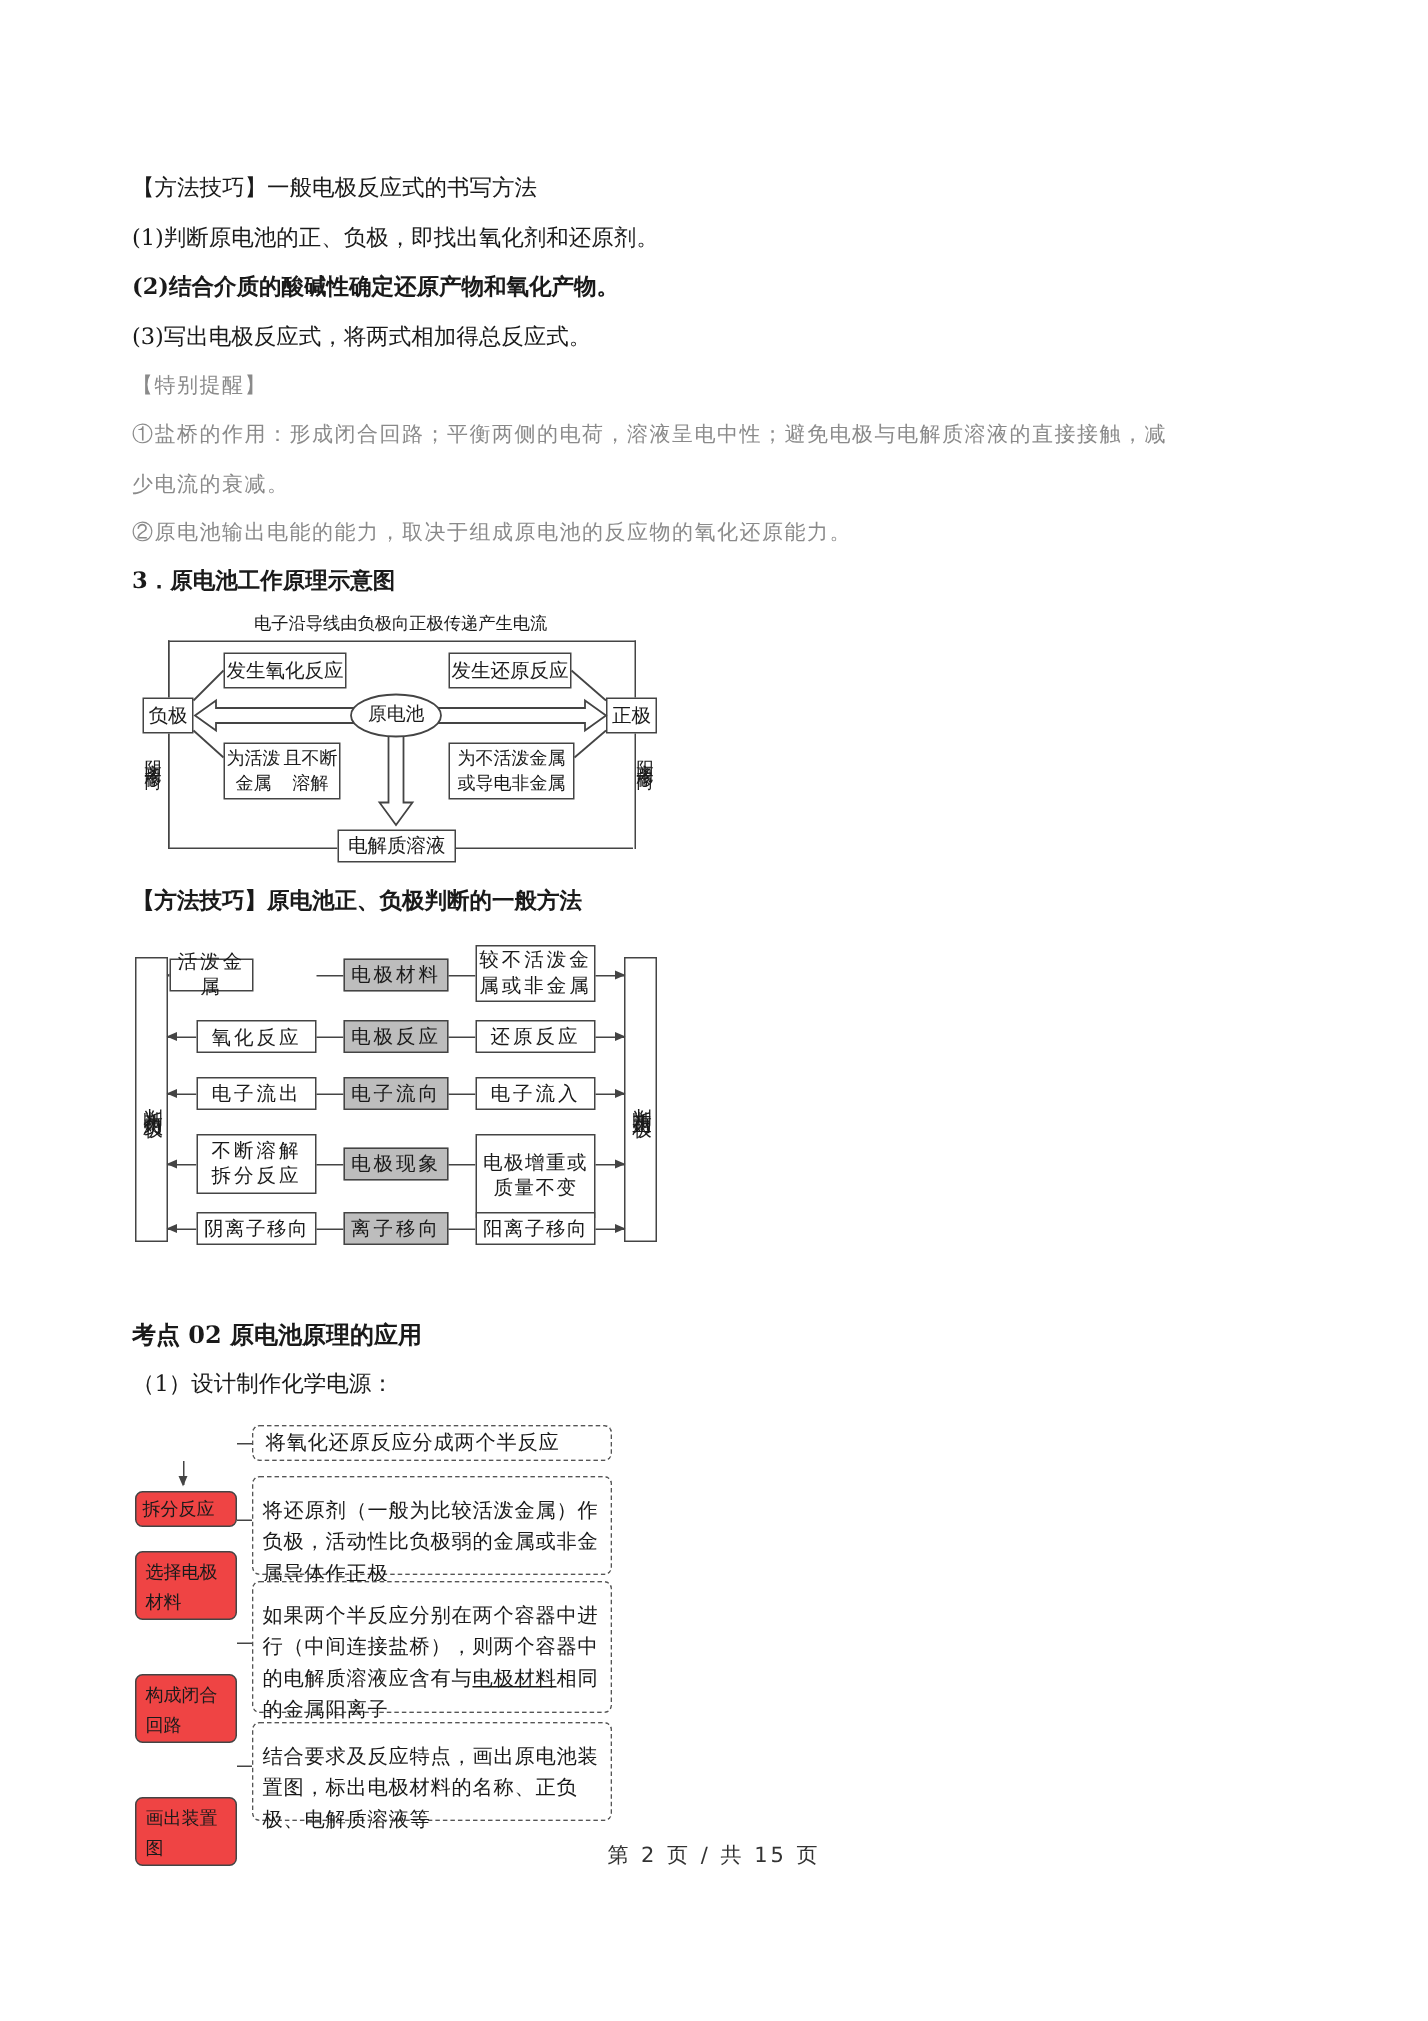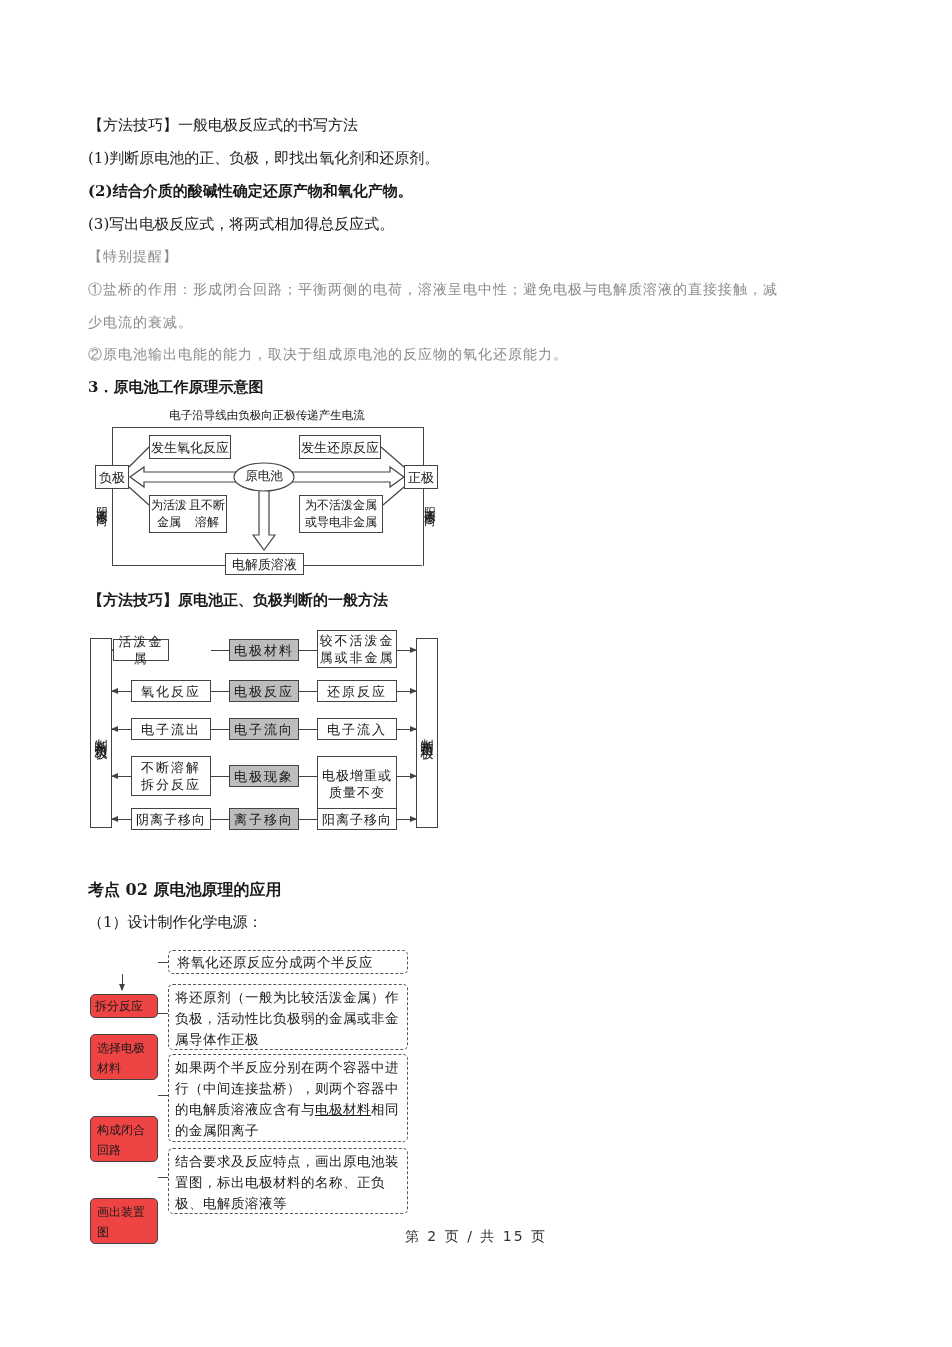--- a/index.html
+++ b/index.html
@@ -7,21 +7,21 @@
   .abs { position: absolute; }
   .line { position: absolute; left: 88px; font-size: 15px; white-space: nowrap; }
   .gray { color: #8a8a8a; font-size: 14px; letter-spacing: 1px; }
   .bold { font-weight: bold; }
   .box { position: absolute; border: 1.3px solid #444; background: #fff; font-size: 13px; display: flex; align-items: center; justify-content: center; text-align: center; line-height: 17px; box-sizing: border-box; }
   .hline { position: absolute; height: 0; border-top: 1.3px solid #444; }
   .vline { position: absolute; width: 0; border-left: 1.3px solid #444; }
   .shade { background: #bdbdbd; }
   .vtext { writing-mode: vertical-rl; text-orientation: upright; letter-spacing: 2px; }
   .rbox { position: absolute; border: 1.3px solid #444; border-radius: 5px; background: #ef4444; font-size: 12px; box-sizing: border-box; padding: 3px 6px; line-height: 20px; margin-top: 44px; }
-  .dbox { position: absolute; border: 1.3px dashed #555; border-radius: 5px; background: #fff; font-size: 13.5px; box-sizing: border-box; padding: 2px 6px; line-height: 21px; letter-spacing: 0.5px; }
+  .dbox { position: absolute; border: 1.3px dashed #555; border-radius: 5px; background: #fff; font-size: 13.5px; box-sizing: border-box; padding: 12px 6px; line-height: 21px; letter-spacing: 0.5px; }
   .arrow-l::before { content: ""; position: absolute; left: -1px; top: -4px; border-right: 7px solid #444; border-top: 3.5px solid transparent; border-bottom: 3.5px solid transparent; }
   .arrow-r::after { content: ""; position: absolute; right: -1px; top: -4px; border-left: 7px solid #444; border-top: 3.5px solid transparent; border-bottom: 3.5px solid transparent; }
   .arrow-d::after { content: ""; position: absolute; left: -4px; bottom: -1px; border-top: 7px solid #444; border-left: 3.5px solid transparent; border-right: 3.5px solid transparent; }
   .u { text-decoration: underline; }
   .footer { position: absolute; top: 1228px; left: 0; width: 952px; text-align: center; font-size: 14px; color: #333; font-family: "DejaVu Sans", sans-serif; letter-spacing: 2px; }
 </style>
 </head>
 <body>
 
 <div class="line" style="top:116px;">【方法技巧】一般电极反应式的书写方法</div>

